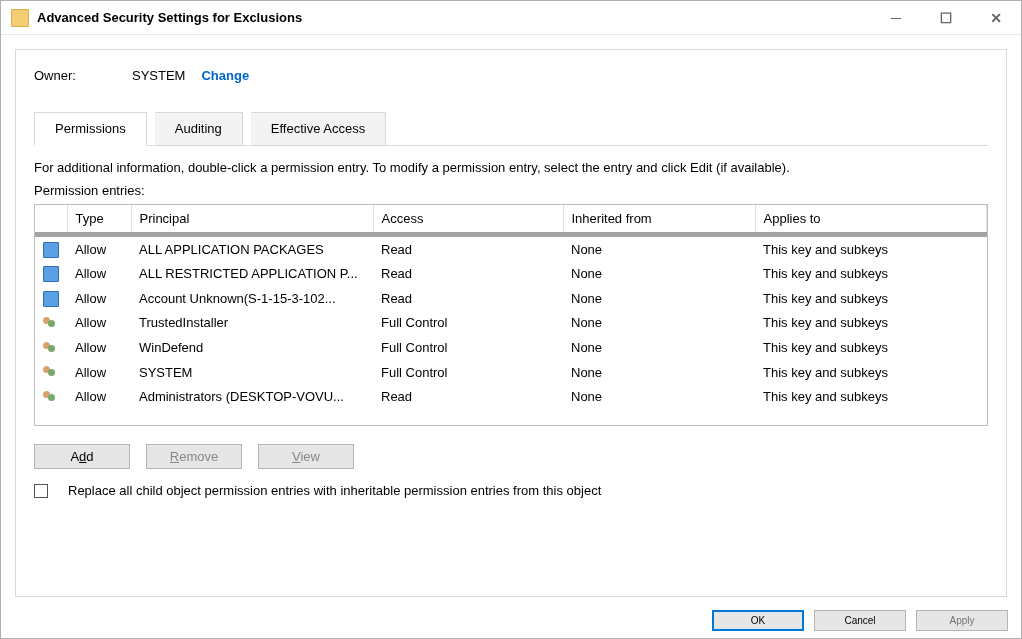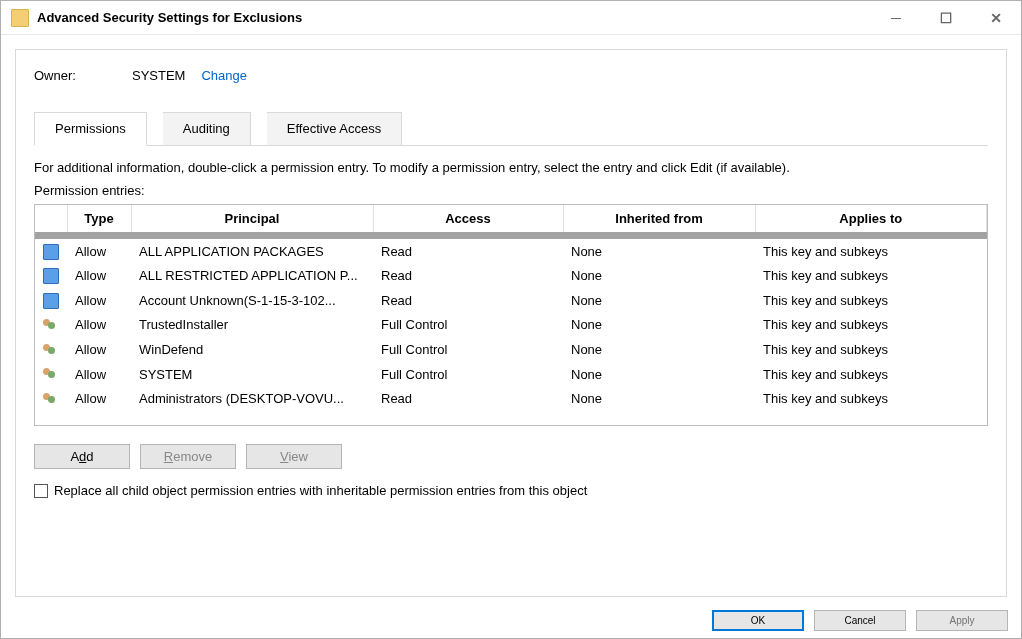--- a/index.html
+++ b/index.html
@@ -44,59 +44,59 @@
     border: 1px solid #d9d9d9;
     height: 548px;
     position: relative;
     background: #fff;
   }
   .inner-pad { padding: 18px 18px 12px 18px; }
 
   .owner-row { display: flex; align-items: center; margin-bottom: 28px; }
   .owner-label { width: 98px; }
   .owner-value { margin-right: 16px; }
-  .link { color: #0066cc; cursor: pointer; }
+  .link { color: #0066cc; cursor: pointer; font-weight: bold; }
 
   .tabs {
     display: flex;
     border-bottom: 1px solid #d9d9d9;
     margin-bottom: 14px;
   }
   .tab {
     padding: 8px 20px 9px 20px;
     border: 1px solid transparent;
     position: relative;
     top: 1px;
     cursor: default;
     background: #f3f3f3;
     border: 1px solid #d9d9d9;
     border-bottom: 1px solid #d9d9d9;
-    margin-right: 16px;
+    margin-right: 8px;
   }
   .tab.active {
     background: #fff;
     border-bottom: 1px solid #fff;
   }
   .tab:not(.active) { border-left: none; }
 
   .info-text { margin-bottom: 8px; }
   .pe-label { margin-bottom: 6px; }
 
   .grid {
     border: 1px solid #bdbdbd;
     height: 222px;
     overflow: auto;
   }
   table { width: 100%; border-collapse: collapse; table-layout: fixed; }
   thead th {
-    text-align: center;
-    font-weight: bold;
+    text-align: left;
+    font-weight: normal;
     padding: 6px 8px;
     border-right: 1px solid #e0e0e0;
-    border-bottom: 7px solid #a3a3a3;
+    border-bottom: 5px solid #a3a3a3;
     background: #fff;
     white-space: nowrap;
     overflow: hidden;
     text-overflow: ellipsis;
   }
   tbody td {
     padding: 4px 8px;
     white-space: nowrap;
     overflow: hidden;
     text-overflow: ellipsis;
@@ -122,36 +122,36 @@
     width:7px;height:7px;border-radius:50%;
     background:#d6a36a;
   }
   .ico-user::after {
     content:"";
     position:absolute; left:5px; top:5px;
     width:7px;height:7px;border-radius:50%;
     background:#7aa86a;
   }
 
-  .btn-row { margin-top: 18px; display: flex; gap: 10px; }
+  .btn-row { margin-top: 18px; display: flex; gap: 16px; }
   .btn-row2 { margin-top: 14px; }
   .wbtn {
     min-width: 96px;
     padding: 4px 14px;
     background: #e6e6e6;
     border: 1px solid #b5b5b5;
     text-align: center;
     cursor: default;
     font-family: inherit;
     font-size: 13px;
   }
   .wbtn.disabled { color: #888; }
   .wbtn .ul { text-decoration: underline; }
 
-  .chk-row { margin-top: 14px; display: flex; align-items: center; gap: 6px; }
+  .chk-row { margin-top: 14px; display: flex; align-items: center; gap: 20px; }
   .chk {
     width: 14px; height: 14px;
     border: 1px solid #555;
     background: #fff;
   }
 
   .dialog-buttons {
     position: absolute;
     right: 14px;
     bottom: 8px;

